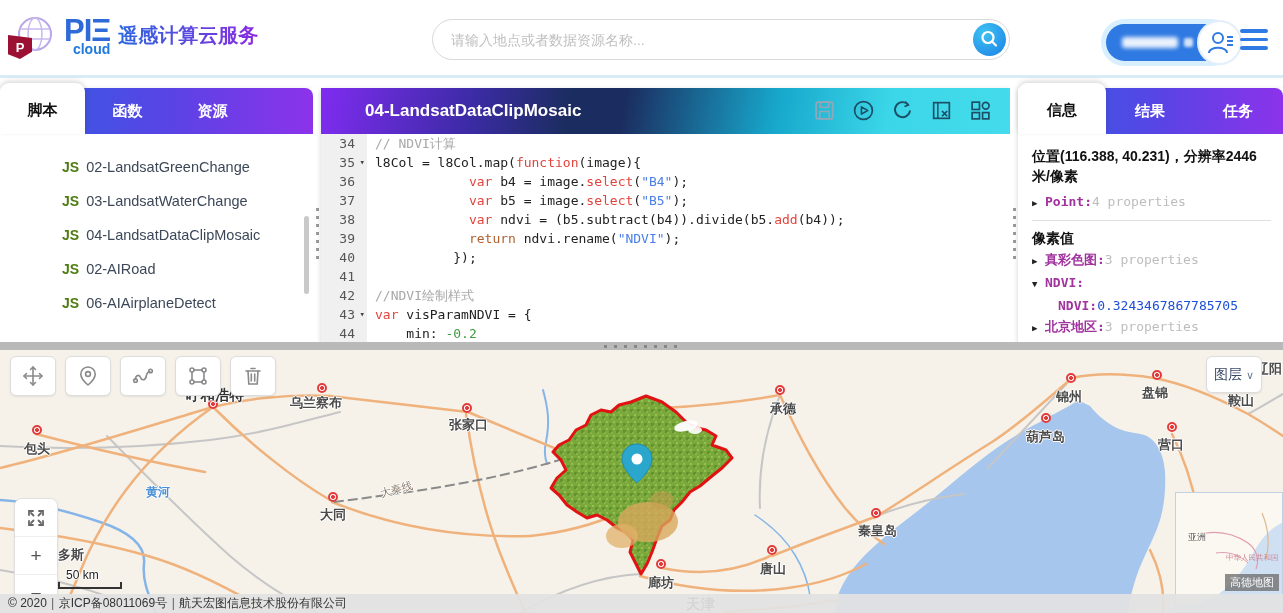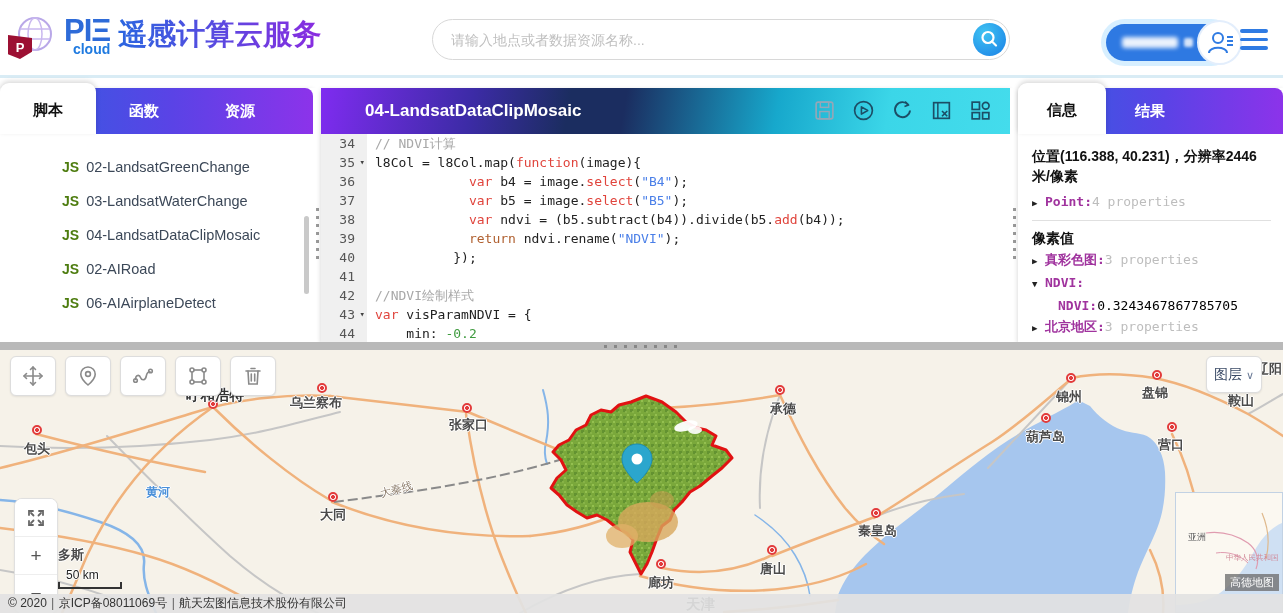--- a/index.html
+++ b/index.html
@@ -10,21 +10,21 @@
   .app-header { position:relative; height:78px; background:#fff;
     border-bottom:3px solid #d9ecf5; }
   .logo-wrap { position:absolute; left:10px; top:11px; display:flex; align-items:center; }
   .globe { position:relative; width:48px; height:48px; }
   .badge-p { position:absolute; left:-2px; bottom:0px; width:24px; height:24px;
     background:#9c1033; clip-path:polygon(0 0,100% 12%,100% 70%,50% 100%,0 80%);
     color:#fff; font-weight:bold; font-size:13px; display:flex; align-items:center; justify-content:center; }
   .brand-block { margin-left:6px; line-height:1; }
   .brand-main { font-size:31px; font-weight:800; color:#2e6bd8; letter-spacing:-1px; }
   .brand-sub { font-size:14px; font-weight:700; color:#1f7ae0; margin-top:-4px; text-align:right; }
-  .brand-title { margin-left:8px; font-size:29px; font-weight:800;
+  .brand-title { margin-left:8px; font-size:20px; font-weight:800;
     background:linear-gradient(90deg,#2b66e0,#8a2be0);
     -webkit-background-clip:text; background-clip:text; color:transparent; }
   .search-wrap { position:absolute; left:432px; top:19px; width:578px; height:41px;
     border:1px solid #d8d8d8; border-radius:22px; background:#fff; display:flex; align-items:center; }
   .search-input { flex:1; border:none; outline:none; background:transparent;
     font-size:14px; color:#333; padding:0 44px 0 18px; font-family:"Liberation Sans",sans-serif; }
   .search-input::placeholder { color:#bfbfbf; }
   .search-btn { position:absolute; right:3px; top:3px; width:33px; height:33px; border:none;
     border-radius:50%; background:radial-gradient(circle at 35% 30%,#3fc3f2,#1a7fe6); cursor:pointer; }
   .user-pill { position:absolute; right:53px; top:24px; width:124px; height:37px;
@@ -43,21 +43,21 @@
   .left-panel { width:313px; position:relative; background:#fff; box-shadow:0 2px 5px rgba(0,0,0,.18); }
   .vsplit { width:8px; background:#fff; position:relative; }
   .vsplit::after { content:""; position:absolute; left:3px; top:120px; width:3px; height:56px;
     background:repeating-linear-gradient(#9a9a9a 0 3px, transparent 3px 8px); }
   .editor-panel { flex:1; position:relative; background:#fff; box-shadow:0 2px 5px rgba(0,0,0,.18); }
   .right-panel { width:265px; position:relative; background:#fff; box-shadow:0 2px 5px rgba(0,0,0,.18); }
 
   .tabbar { position:relative; height:46px;
     background:linear-gradient(90deg,#2c61e0 0%,#5a43e6 55%,#8c33ea 100%);
     border-radius:8px 8px 0 0; display:flex; }
-  .tab { width:96px; text-align:center; line-height:46px; font-size:15px; font-weight:700;
+  .tab { width:85px; text-align:center; line-height:46px; font-size:15px; font-weight:700;
     color:#fff; cursor:pointer; position:relative; }
   .tab.active { background:#fff; color:#111; border-radius:9px 9px 0 0; height:51px; margin-top:-5px;
     line-height:54px; box-shadow:0 -2px 5px rgba(0,0,0,.15); z-index:2; }
   .right-panel .tab { width:88px; }
 
   .script-list { padding:16px 0 0 62px; }
   .script-item { display:flex; align-items:center; height:34px; cursor:pointer; }
   .js-badge { font-weight:800; font-size:14px; color:#4d7c0f; margin-right:7px; }
   .script-name { font-size:14.5px; color:#3c4858; }
   .left-scrollbar { position:absolute; right:4px; top:128px; width:5px; height:78px;
@@ -79,21 +79,21 @@
   .tk { color:#e0443c;margin-top:20px; } .tr { color:#b06030; } .ts { color:#4a7fe8; }
   .tc { color:#a8a8a8; } .tn { color:#3f9b3f; } .tp { color:#222; }
 
   
   .info-body { padding:12px 12px 0 14px; }
   .pos-text { font-size:14px; font-weight:700; color:#111; line-height:1.45; margin-bottom:4px; }
   .irow { font-family:"DejaVu Sans Mono", monospace; font-size:13px; line-height:21px; white-space:nowrap; }
   .irow .arr { color:#222; font-size:9px; display:inline-block; width:13px; }
   .irow .lbl { color:#a0339e; font-weight:700; }
   .irow .val { color:#bdbdbd; }
-  .irow .val.dark { color:#000000; }
+  .irow .val.dark { color:#1d4ed8; }
   .irow.indent { padding-left:13px; }
   .info-div { border-top:1px solid #e0e0e0; margin:6px 0; }
   .sec-h { font-size:14px; font-weight:700; color:#111; line-height:22px; }
 
   
   .hsplit { position:absolute; left:0; top:342px; width:1283px; height:8px; background:#b9b9b9; }
   .hsplit::after { content:""; position:absolute; left:604px; top:2.5px; width:76px; height:3px;
     background:repeating-linear-gradient(90deg,#878787 0 3px, transparent 3px 10px); }
 
   
@@ -276,20 +276,21 @@
         <div class="code-row"><span class="gutter">44</span><span class="src"><span class="tp">    min: </span><span class="tn">-0.2</span></span></div>
       </div>
   </section>
 
   <div class="vsplit"></div>
 
   <aside class="right-panel">
     <div class="tabbar" id="right-tabs">
         <div class="tab active">信息</div>
         <div class="tab">结果</div>
+        <div class="tab">任务</div>
       </div>
     <div class="info-body">
       <div class="pos-text">位置(116.388, 40.231)，分辨率2446米/像素</div>
       <div id="point-rows">
           <div class="irow"><span class="arr">▶</span><span class="lbl">Point:</span><span class="val">4 properties</span></div>
         </div>
       <div class="info-div"></div>
       <div class="sec-h">像素值</div>
       <div id="pixel-rows">
           <div class="irow"><span class="arr">▶</span><span class="lbl">真彩色图:</span><span class="val">3 properties</span></div>

